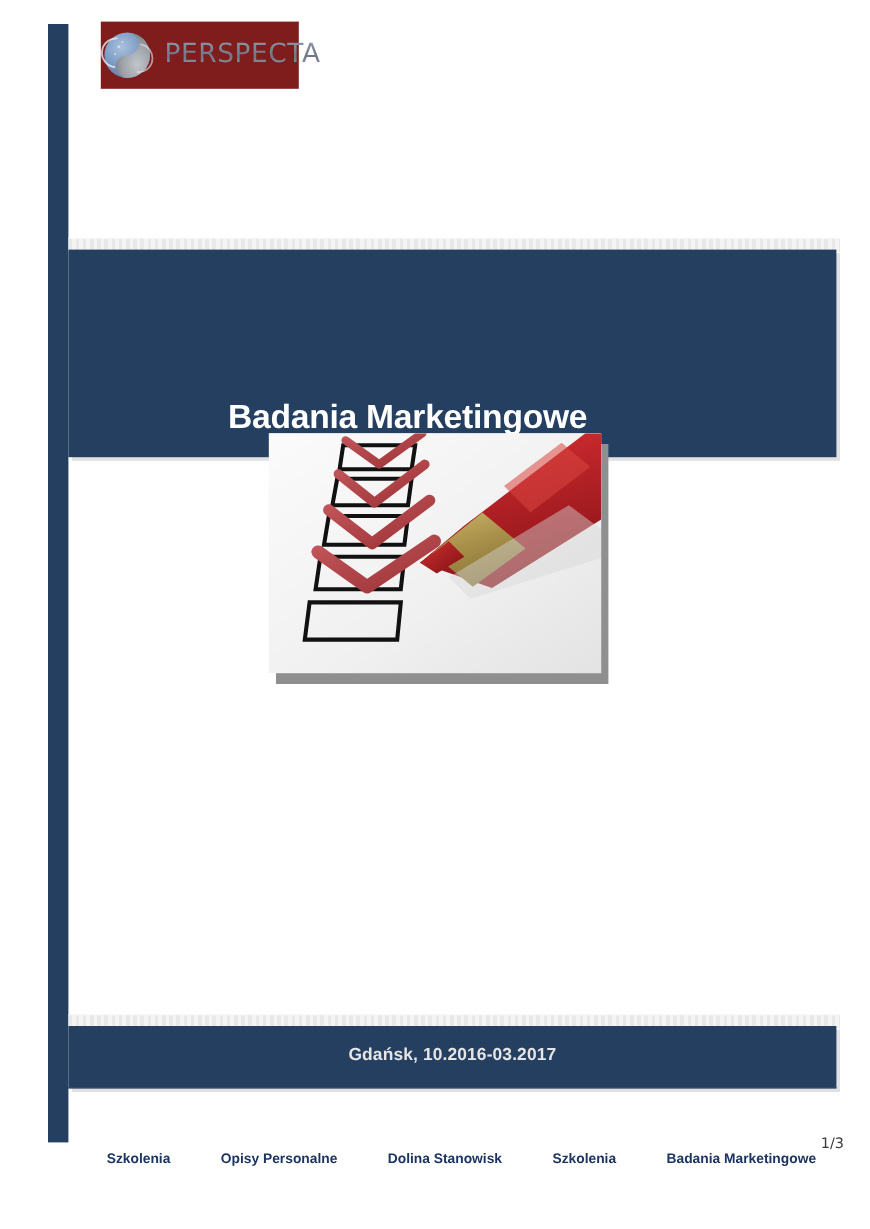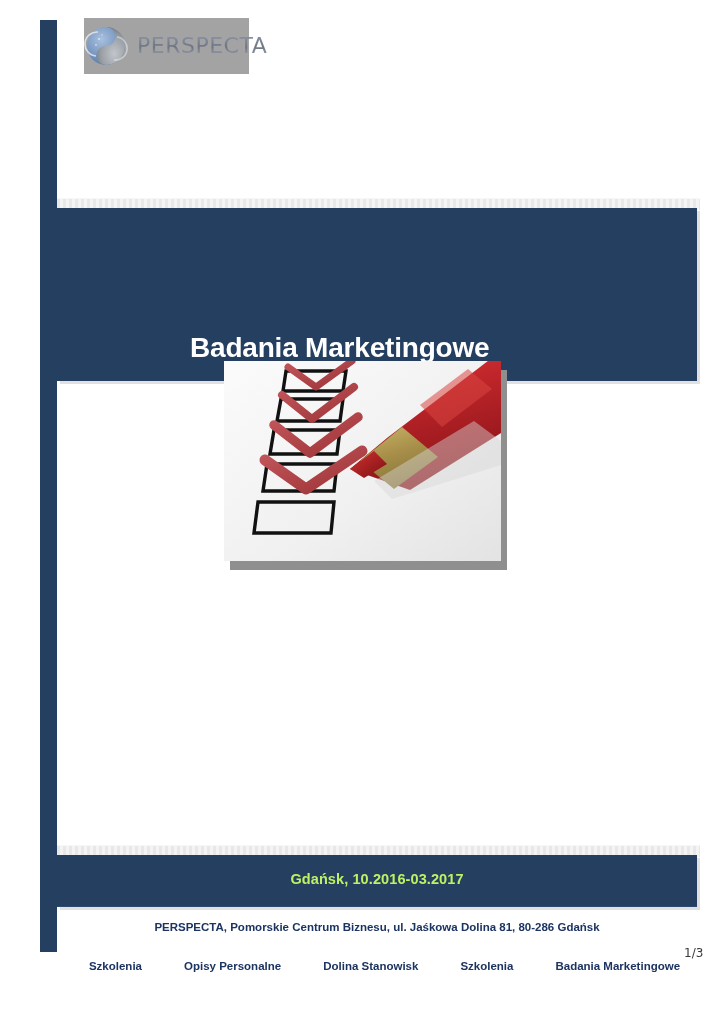--- a/index.html
+++ b/index.html
@@ -28,21 +28,21 @@
   
   .logo-wrap {
     position: absolute;
     left: 84px;
     top: 18px;
     width: 165px;
     height: 56px;
     display: flex;
     align-items: center;
     gap: 9px;
-    background: #a3a3a3;
+    background: #7f1d1d;
   }
   .logo-mark {
     position: relative;
     width: 44px;
     height: 44px;
     flex: 0 0 auto;
   }
   .logo-mark svg { display: block; }
   .logo-word {
     font-family: "DejaVu Sans", sans-serif;
@@ -109,21 +109,21 @@
     letter-spacing: -0.2px;
     white-space: pre;
   }
   .title-line { display: block; }
 
   .banner-bottom-text {
     position: absolute;
     left: 0; right: 0;
     top: 16px;
     text-align: center;
-    color: #bef264;
+    color: #e5e5e5;
     font-weight: bold;
     font-size: 14.5px;
     letter-spacing: 0.1px;
   }
 
   
   .pic-frame {
     position: absolute;
     left: 224px;
     top: 361px;
@@ -267,21 +267,20 @@
     </svg>
   </div>
 
   <div class="tex-strip" style="left:57px; top:845px; width:643px;"></div>
 
   <div class="banner banner-bottom">
     <div class="banner-bottom-text">Gdańsk, 10.2016-03.2017</div>
   </div>
 
   <div class="footer footer-contact">
-    <div>PERSPECTA, Pomorskie Centrum Biznesu, ul. Jaśkowa Dolina 81, 80-286 Gdańsk</div>
   </div>
 
   <div class="footer footer-services">
     <span>Szkolenia</span>
     <span>Opisy Personalne</span>
     <span>Dolina Stanowisk</span>
     <span>Szkolenia</span>
     <span>Badania Marketingowe</span>
   </div>
 

